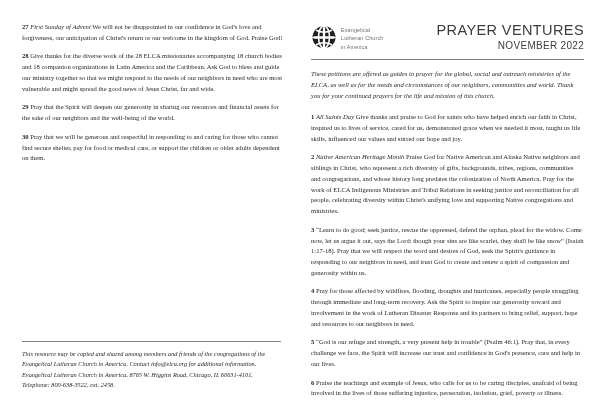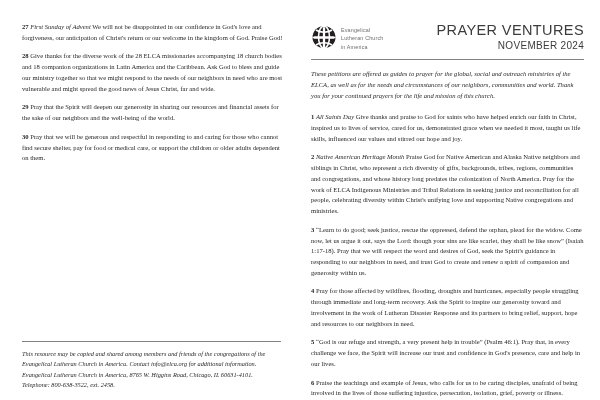--- a/index.html
+++ b/index.html
@@ -179,21 +179,21 @@
           </g>
         </svg>
         <div class="brand-text">
           <div>Evangelical</div>
           <div>Lutheran Church</div>
           <div>in America</div>
         </div>
       </div>
       <div class="title-block">
         <div class="title-main">PRAYER VENTURES</div>
-        <div class="title-sub">NOVEMBER 2024</div>
+        <div class="title-sub">NOVEMBER 2022</div>
       </div>
     </div>
 
     <hr class="rule">
 
     <p class="intro">These petitions are offered as guides to prayer for the global, social and outreach ministries of the ELCA, as well as for the needs and circumstances of our neighbors, communities and world. Thank you for your continued prayers for the life and mission of this church.</p>
 
     <div class="entry">
       <span class="num">1</span>
       <span class="lede">All Saints Day</span>

